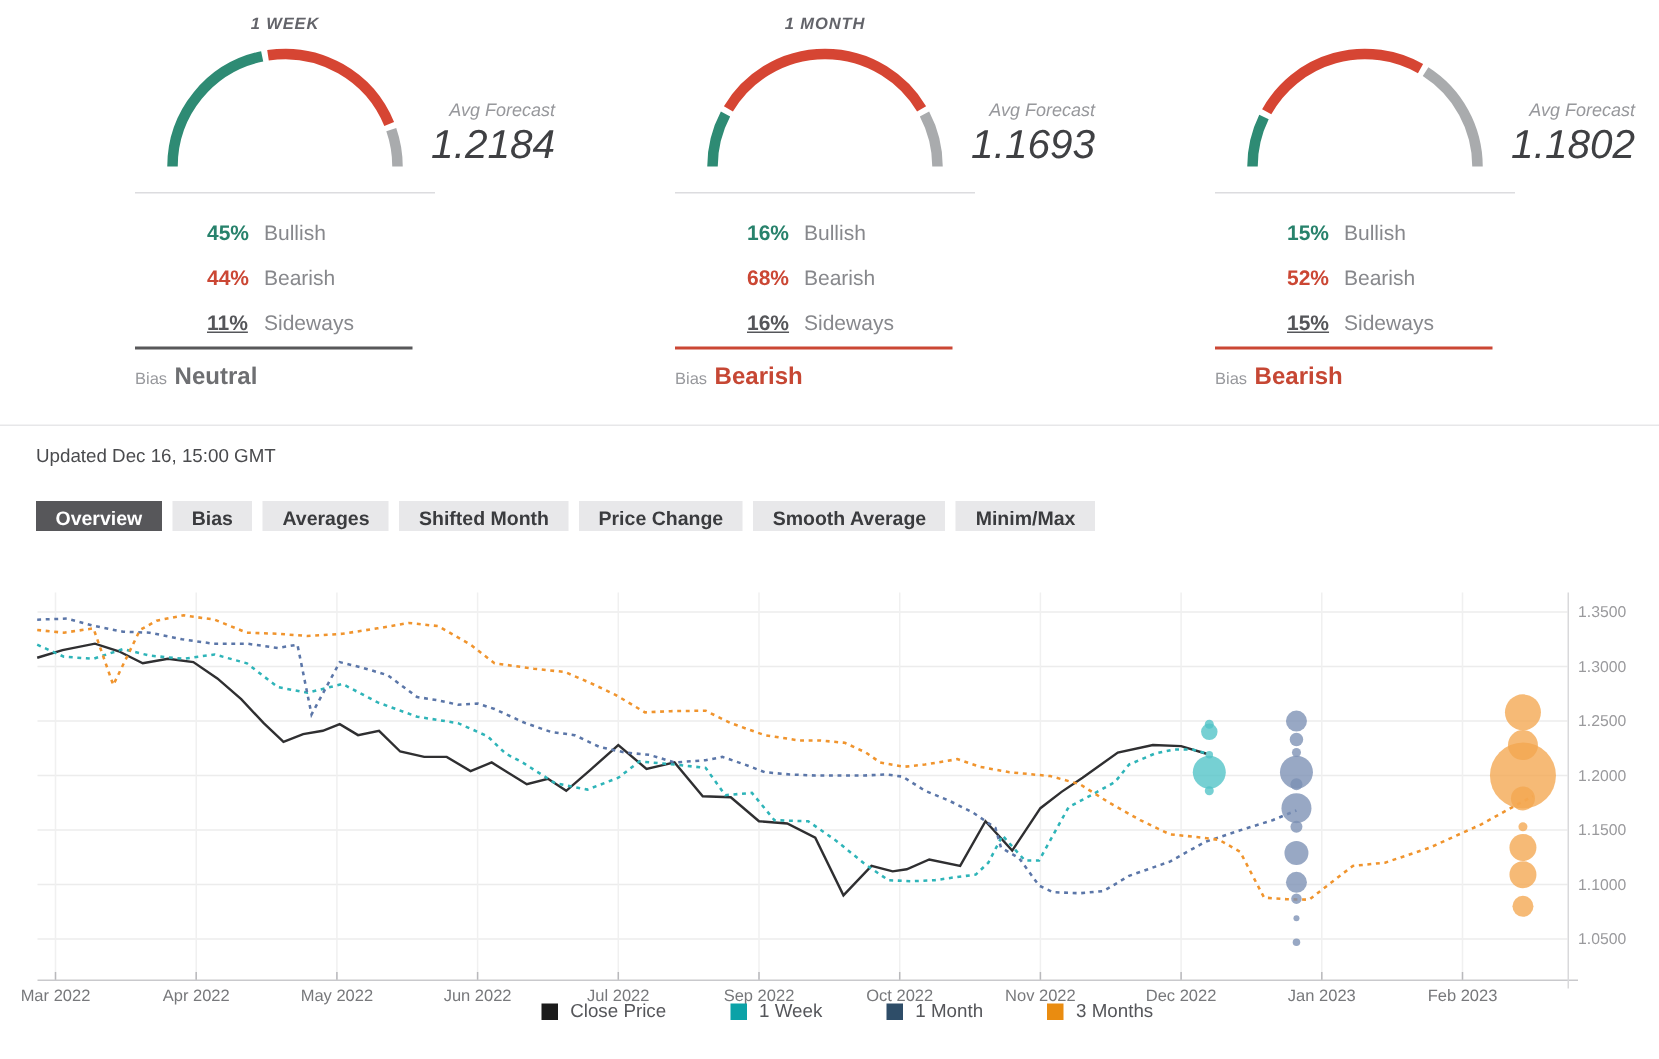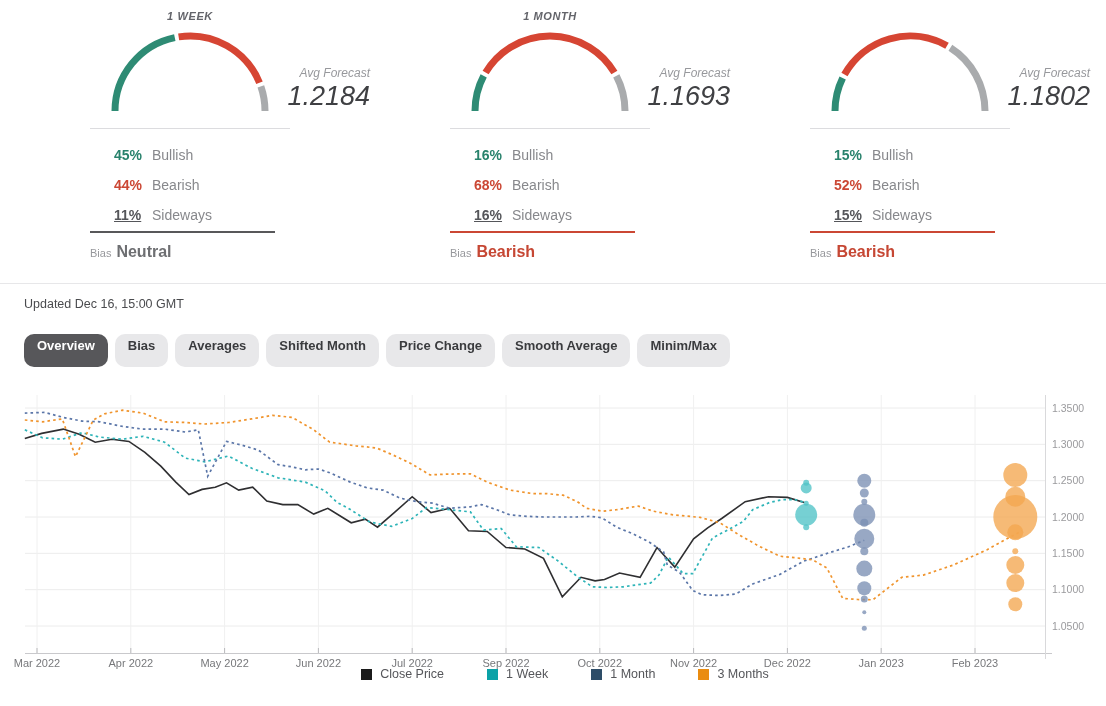--- a/index.html
+++ b/index.html
@@ -11,39 +11,39 @@
   .gauge-panel{position:relative;width:360px;height:283px;}
   .panel-title{position:absolute;top:10px;left:0;width:100%;text-align:center;
                font-size:11px;font-style:italic;font-weight:bold;color:#63646a;letter-spacing:.6px;}
   .gauge-svg{position:absolute;top:28px;left:50%;transform:translateX(-50%);}
   .gauge-text{position:absolute;top:66px;left:0;width:100%;text-align:right;font-style:italic;}
   .avg-label{font-size:12px;color:#97989c;line-height:15px;}
   .avg-value{font-size:27px;color:#3f4043;line-height:30px;}
   .hr1{position:absolute;top:128px;left:80px;width:200px;height:1px;background:#dcdcdf;}
   .stats{position:absolute;top:140px;left:80px;width:200px;}
   .stat-row{height:30px;line-height:30px;padding-left:24px;font-size:14px;}
-  .stat-pct{display:inline-block;width:38px;font-weight:bold;}
+  .stat-pct{display:inline-block;width:38px;font-weight:bold;margin-left:24px;}
   .stat-pct.bullish{color:#28826c;}
   .stat-pct.bearish{color:#cb4734;}
   .stat-pct.sideways{color:#55565a;text-decoration:underline;}
   .stat-label{color:#87888c;}
   .hr2{position:absolute;top:231px;left:80px;width:185px;height:2px;background:#58585a;}
   .gauge-panel.bearish .hr2{background:#cb4734;}
   .bias-row{position:absolute;top:243px;left:80px;font-size:11px;color:#97989c;}
   .bias-value{font-size:16px;font-weight:bold;color:#6e6f72;margin-left:5px;}
   .gauge-panel.bearish .bias-value{color:#c64734;}
 
   .section-divider{position:absolute;top:283px;left:0;width:1106px;height:1px;background:#e7e7e9;}
 
   .updated{position:absolute;top:297px;left:24px;font-size:12.5px;color:#4a4b4e;}
 
   
   .tabs{position:absolute;top:334px;left:24px;display:flex;gap:7px;}
-  .tab{height:33px;line-height:23px;padding:0 13px;background:#e8e8ea;color:#3a3b3e;
-       font-size:13px;font-weight:bold;border-radius:10px;cursor:pointer;white-space:nowrap;}
+  .tab{height:20px;line-height:23px;padding:0 13px;background:#e8e8ea;color:#3a3b3e;
+       font-size:13px;font-weight:bold;border-radius:0;cursor:pointer;white-space:nowrap;}
   .tab.active{background:#57575a;color:#fff;}
 
   
   .chart-wrap{position:absolute;top:388px;left:0;width:1106px;height:290px;}
   .legend{position:absolute;top:667px;left:0;width:1106px;display:flex;justify-content:center;gap:19px;}
   .legend-item{display:flex;align-items:center;gap:8px;font-size:12.5px;color:#55565a;cursor:pointer;margin-left:24px;}
   .legend-swatch{width:11px;height:11px;display:inline-block;}
 </style>
 </head>
 <body>

